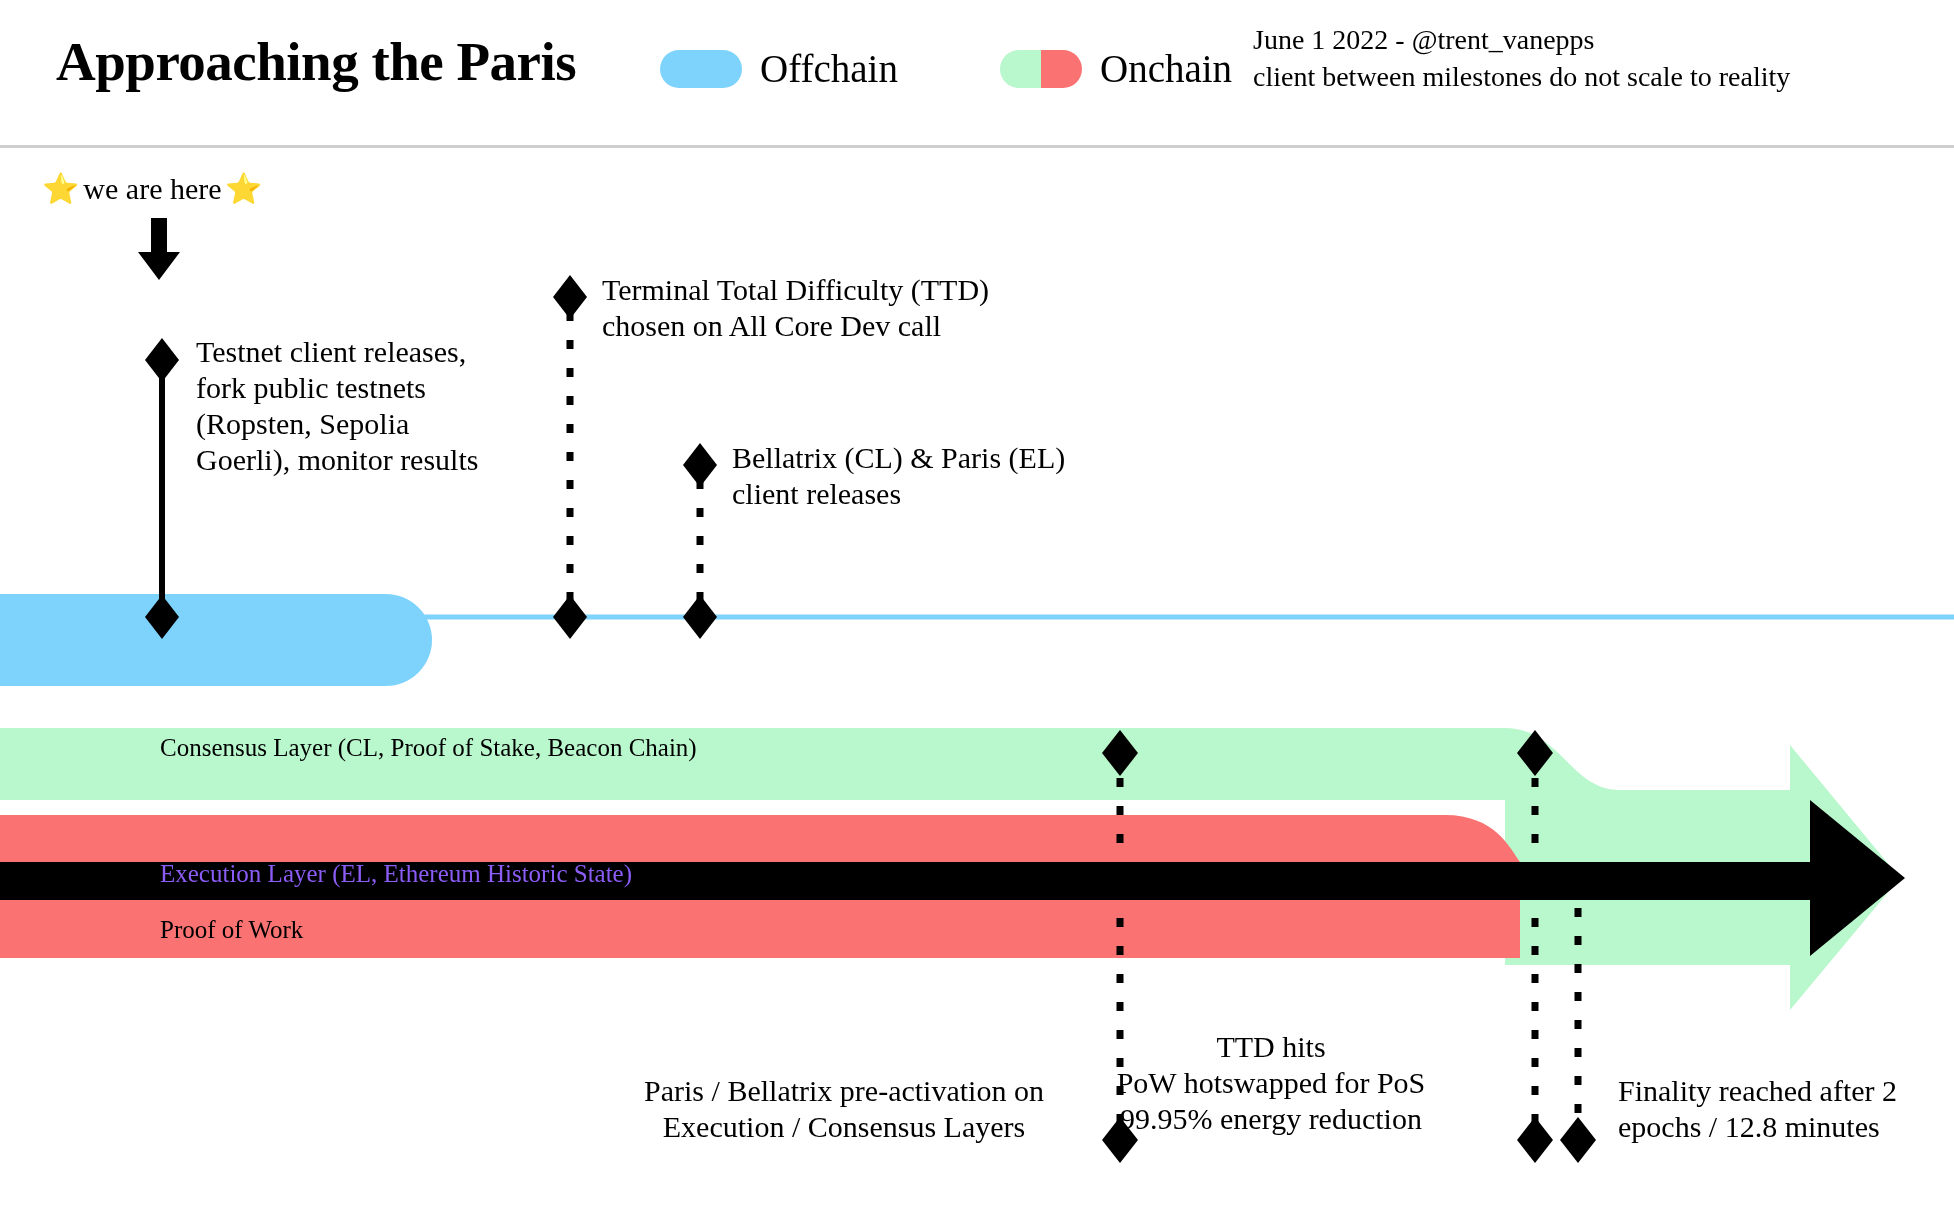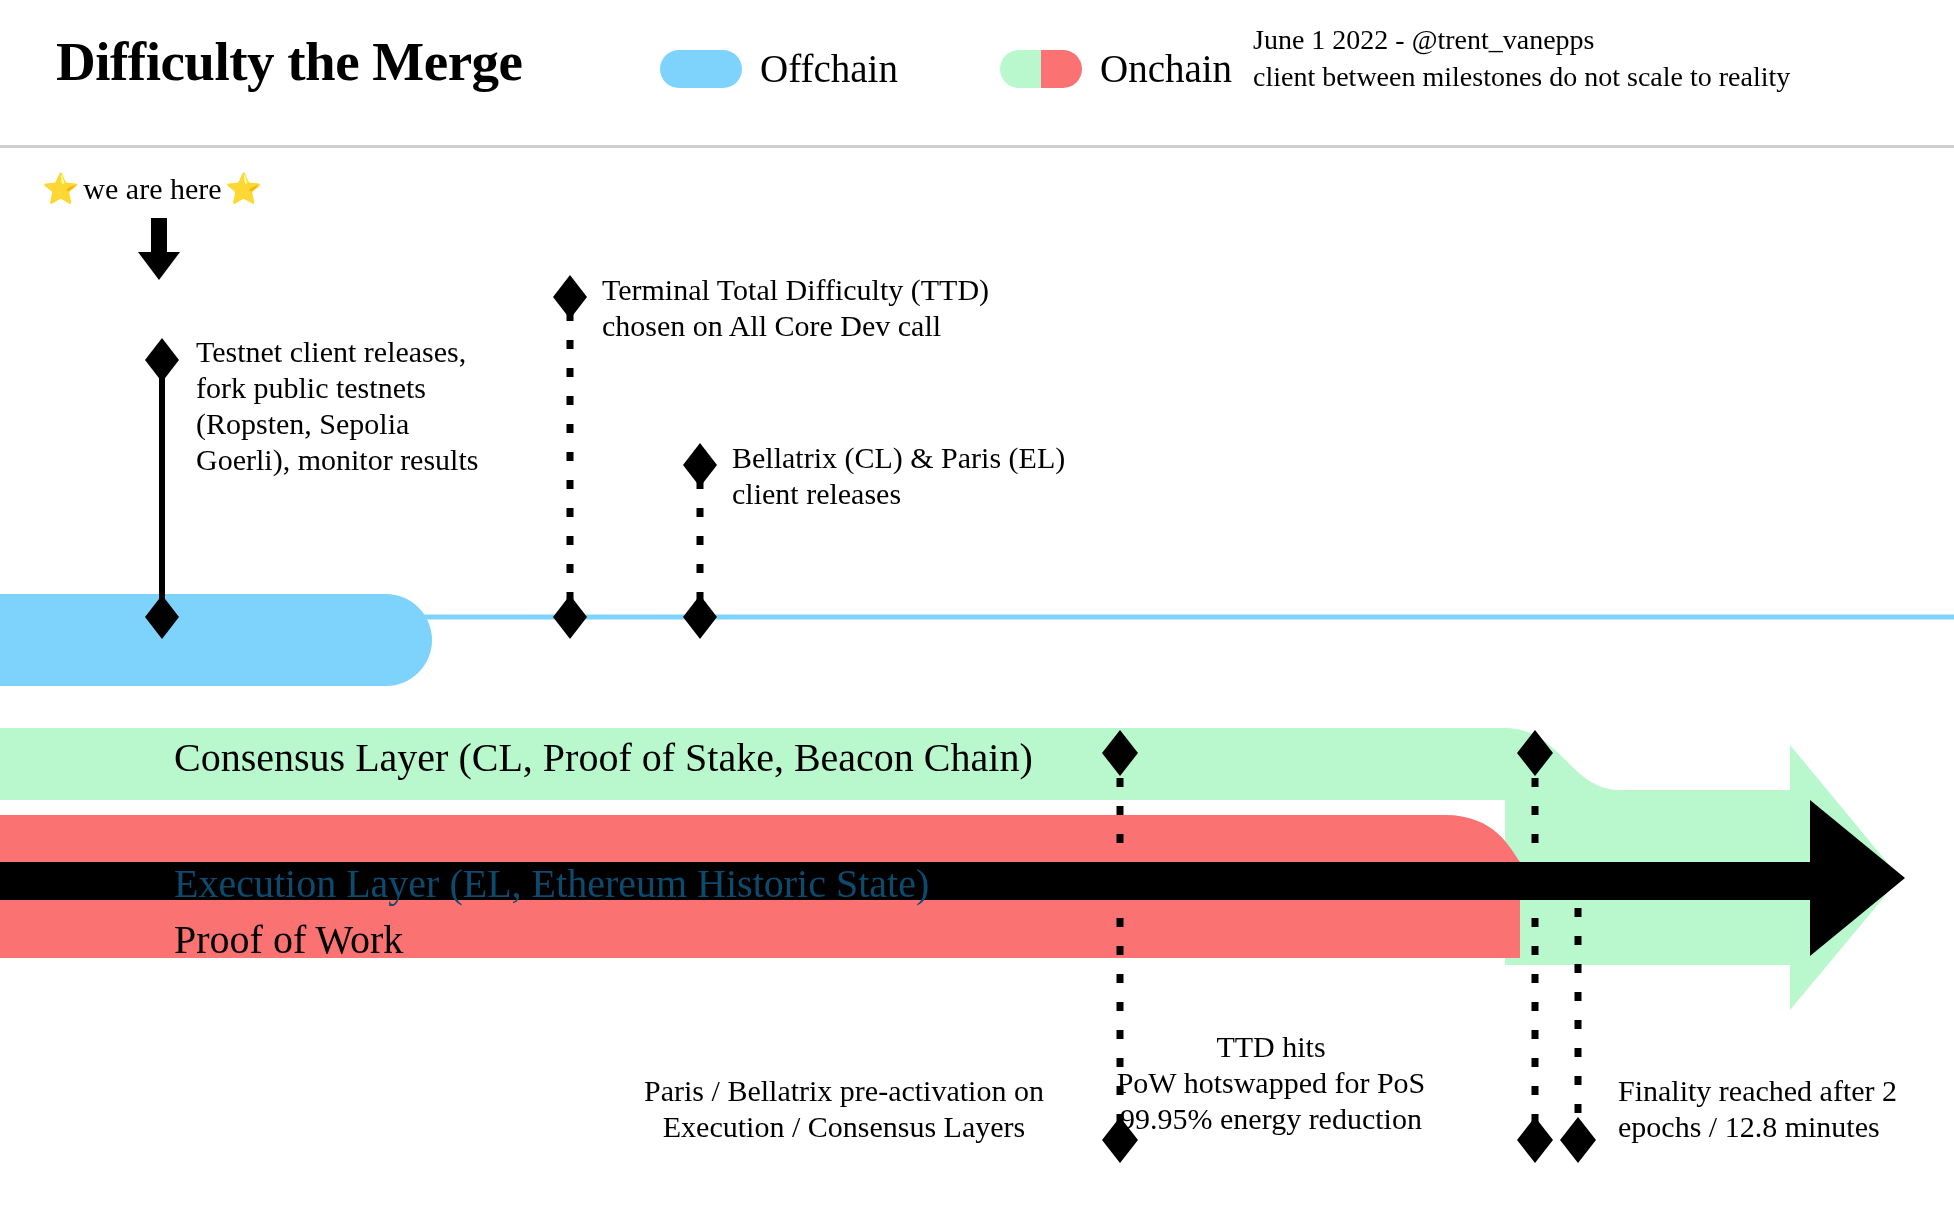--- a/index.html
+++ b/index.html
@@ -95,34 +95,33 @@
   .note {
     position: absolute;
     font-size: 30px;
     line-height: 1.2;
     white-space: pre-line;
   }
   .note.right-align { text-align: center; }
 
   .bar-label {
     position: absolute;
-    font-size: 40px;
-    white-space: nowrap;
-    margin-left: 14px;
-  }
-  .bar-label.onblack { color: #0c4a6e; }
+    font-size: 25px;
+    white-space: nowrap;
+  }
+  .bar-label.onblack { color: #8b5cf6; }
 </style>
 </head>
 <body>
 
 <div id="stage">
 
   <div id="header">
 
-    <div id="title">Difficulty the Merge</div>
+    <div id="title">Approaching the Paris</div>
 
     <div class="legend-item" id="legend-offchain">
       <span class="swatch">
         <span class="half" style="width:100%;background:#7dd3fc"></span>
       </span>
       <span class="legend-label">Offchain</span>
     </div>
 
     <div class="legend-item" id="legend-onchain">
       <span class="swatch">

